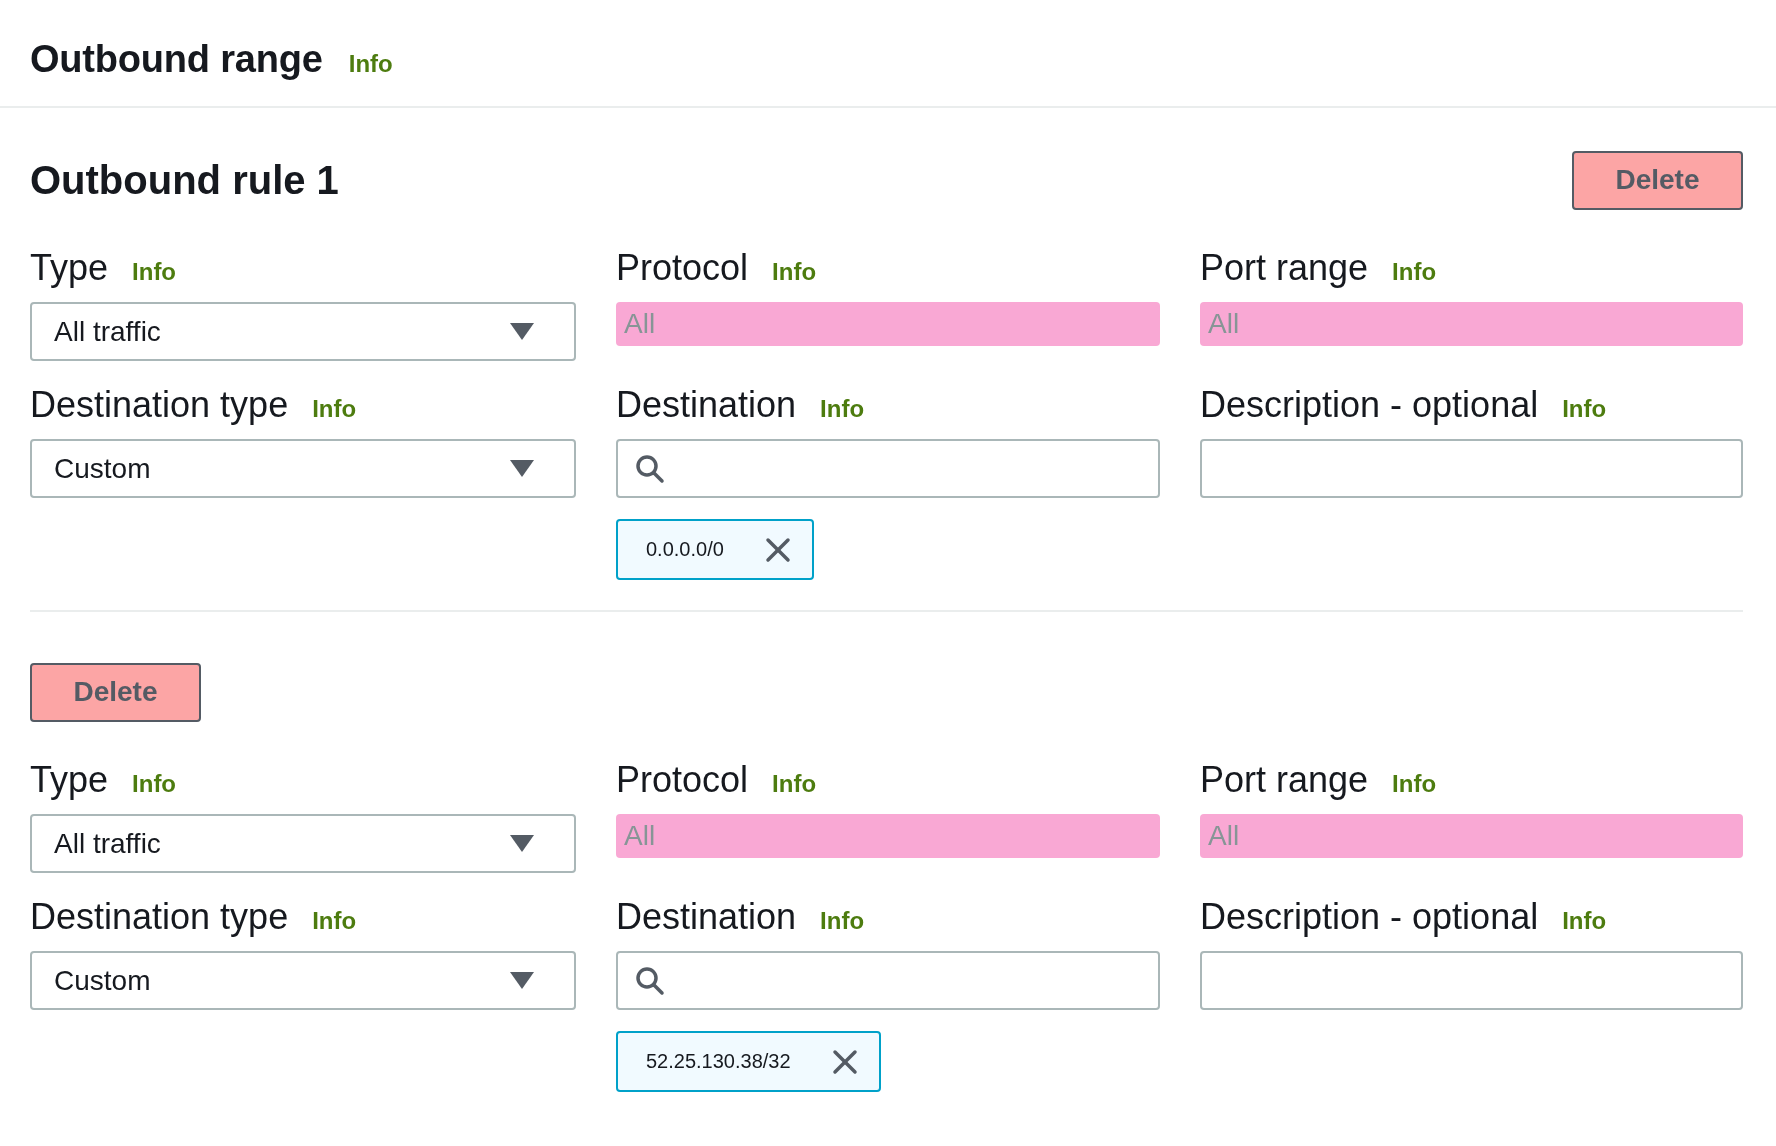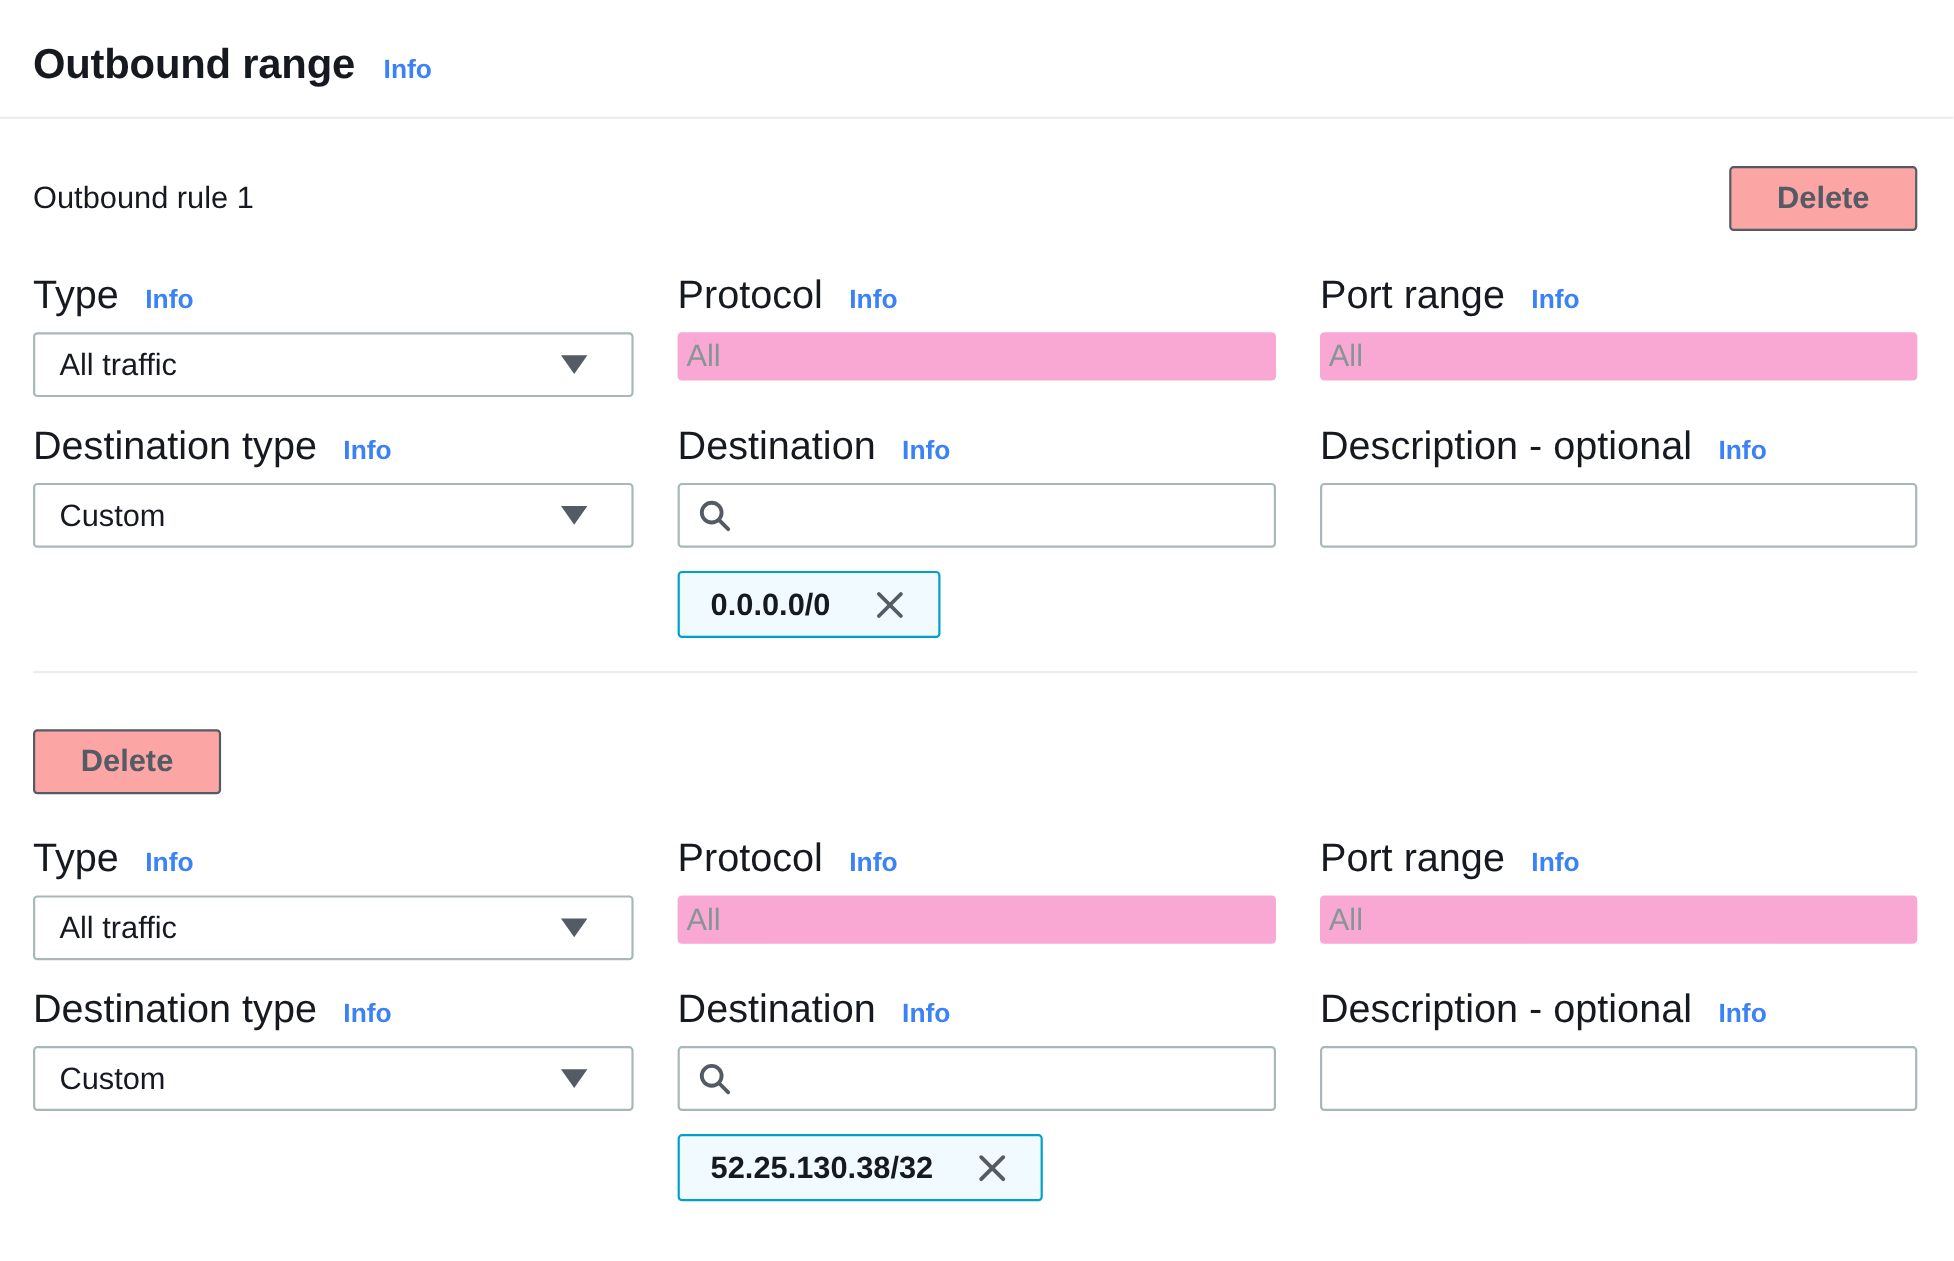--- a/index.html
+++ b/index.html
@@ -13,30 +13,30 @@
     height:108px;
     padding:0 30px;
     display:flex;
     align-items:baseline;
     gap:26px;
     border-bottom:2px solid #eaeded;
   }
   .page-header-inner { display:flex; align-items:baseline; gap:26px; padding-top:38px; }
   .page-title { font-size:38px; font-weight:700; letter-spacing:-0.2px; }
   .info-link {
-    font-size:24px; font-weight:700; color:#3b82f6;
+    font-size:24px; font-weight:700; color:#4d7c0f;
     text-decoration:none; cursor:pointer;
   }
   .content { padding:0 33px 0 30px; }
 
   .rule-header {
     display:flex; justify-content:space-between; align-items:center;
     height:60px; margin-top:42px;
   }
-  .rule-heading { font-size:28px; font-weight:400; }
+  .rule-heading { font-size:40px; font-weight:700; }
   .delete-btn {
     width:171px; height:59px;
     background:#fca5a5;
     border:2px solid #545b64;
     border-radius:4px;
     color:#545b64;
     font-size:28px; font-weight:700;
     font-family:inherit;
     cursor:pointer;
   }
@@ -97,24 +97,23 @@
     padding:0 22px;
   }
 
   .token-row { margin-top:21px; margin-left:586px; }
   .token {
     display:inline-flex; align-items:center;
     height:61px;
     background:#f1faff;
     border:2px solid #00a1c9;
     border-radius:4px;
-    padding:0 28px 0 28px;
+    padding:0 18px 0 28px;
     gap:38px;
-    font-size:28px;
-    font-weight:bold;
+    font-size:20px;
   }
   .token-x-btn {
     background:none; border:none; cursor:pointer;
     display:flex; align-items:center; padding:2px;
   }
   .rules-divider {
     height:2px; background:#eaeded;
     margin-top:30px;
   }
   .rule-2 .rule-header { margin-top:50px; }

